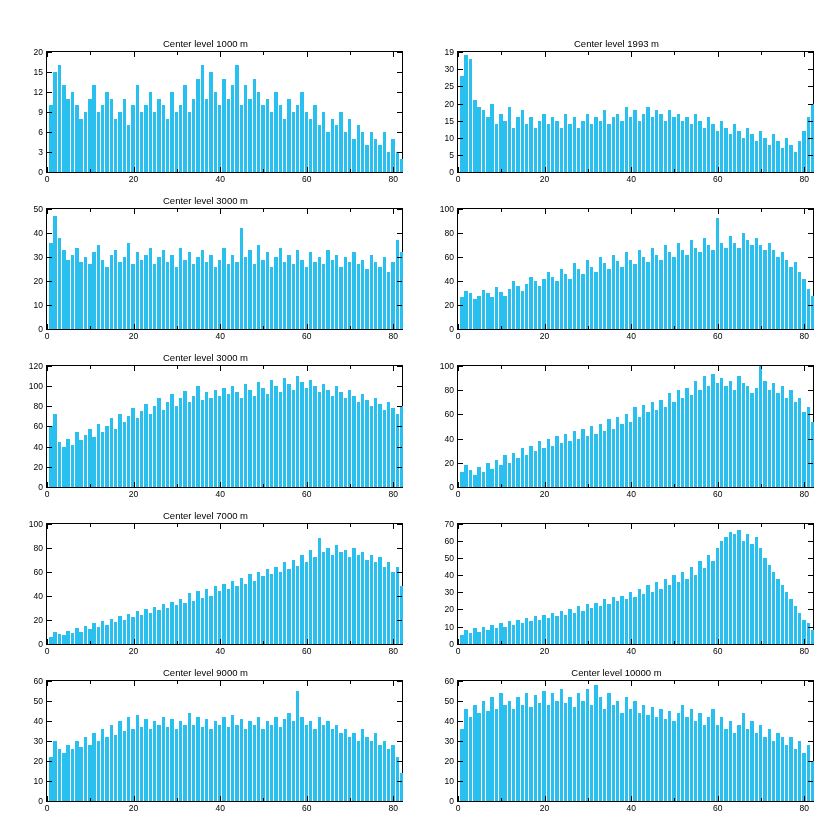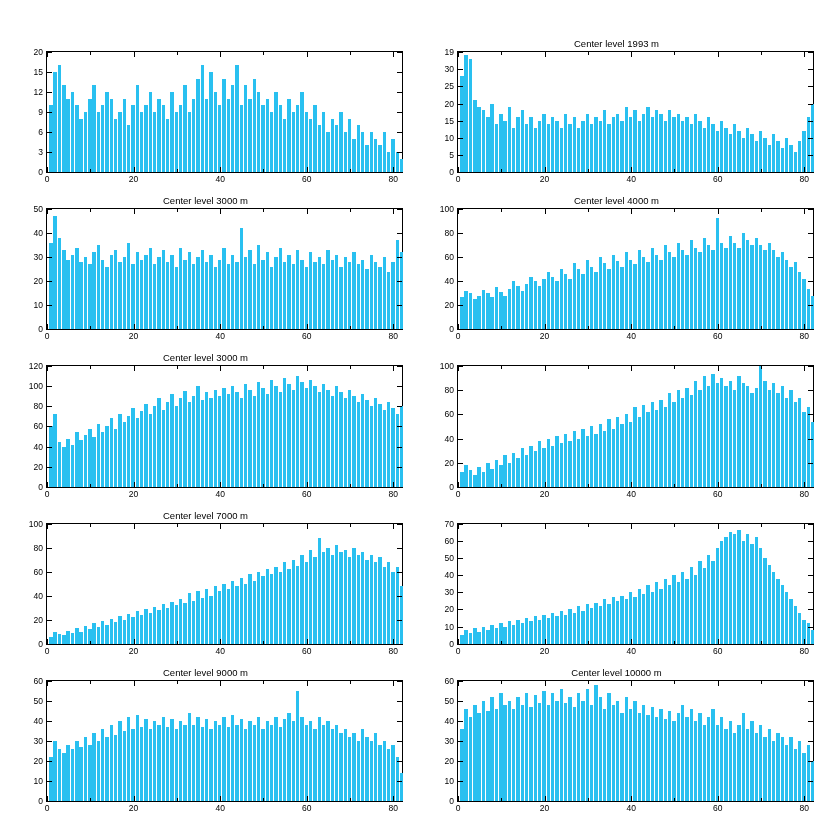--- a/index.html
+++ b/index.html
@@ -115,20 +115,21 @@
     transform: translateX(-50%);
     white-space: nowrap;
   }
 </style>
 </head>
 <body>
 
 <div id="root">
   <div class="grid" id="panel-grid">
       <div class="panel" style="left: 0px; top: 0px; width: 411px; height: 157.2px;">
+        <div class="panel-title">Center level 1000 m</div>
         <div class="plotbox">
           <div class="bars">
             <div class="bar" style="left: 0.609756%; width: 0.95122%; height: 55.5556%; background: rgb(41, 192, 240);"></div>
             <div class="bar" style="left: 1.82927%; width: 0.95122%; height: 83.3333%; background: rgb(41, 192, 240);"></div>
             <div class="bar" style="left: 3.04878%; width: 0.95122%; height: 88.8889%; background: rgb(41, 192, 240);"></div>
             <div class="bar" style="left: 4.26829%; width: 0.95122%; height: 72.2222%; background: rgb(41, 192, 240);"></div>
             <div class="bar" style="left: 5.4878%; width: 0.95122%; height: 61.1111%; background: rgb(41, 192, 240);"></div>
             <div class="bar" style="left: 6.70732%; width: 0.95122%; height: 66.6667%; background: rgb(41, 192, 240);"></div>
             <div class="bar" style="left: 7.92683%; width: 0.95122%; height: 55.5556%; background: rgb(41, 192, 240);"></div>
             <div class="bar" style="left: 9.14634%; width: 0.95122%; height: 44.4444%; background: rgb(41, 192, 240);"></div>
@@ -513,21 +514,20 @@
           <div class="xtick-mark top" style="left: 73.1707%;"></div>
           <div class="xtick-label" style="left: 73.1707%;">60</div>
           <div class="xtick-mark minor" style="left: 85.3659%;"></div>
           <div class="xtick-mark top minor" style="left: 85.3659%;"></div>
           <div class="xtick-mark" style="left: 97.561%;"></div>
           <div class="xtick-mark top" style="left: 97.561%;"></div>
           <div class="xtick-label" style="left: 97.561%;">80</div>
         </div>
       </div>
       <div class="panel" style="left: 411px; top: 157.2px; width: 411px; height: 157.2px;">
-        <div class="panel-title">Center level 4000 m</div>
         <div class="plotbox">
           <div class="bars">
             <div class="bar" style="left: 0.609756%; width: 0.95122%; height: 27%; background: rgb(41, 192, 240);"></div>
             <div class="bar" style="left: 1.82927%; width: 0.95122%; height: 32%; background: rgb(41, 192, 240);"></div>
             <div class="bar" style="left: 3.04878%; width: 0.95122%; height: 30%; background: rgb(41, 192, 240);"></div>
             <div class="bar" style="left: 4.26829%; width: 0.95122%; height: 25%; background: rgb(41, 192, 240);"></div>
             <div class="bar" style="left: 5.4878%; width: 0.95122%; height: 28%; background: rgb(41, 192, 240);"></div>
             <div class="bar" style="left: 6.70732%; width: 0.95122%; height: 33%; background: rgb(41, 192, 240);"></div>
             <div class="bar" style="left: 7.92683%; width: 0.95122%; height: 30%; background: rgb(41, 192, 240);"></div>
             <div class="bar" style="left: 9.14634%; width: 0.95122%; height: 27%; background: rgb(41, 192, 240);"></div>

